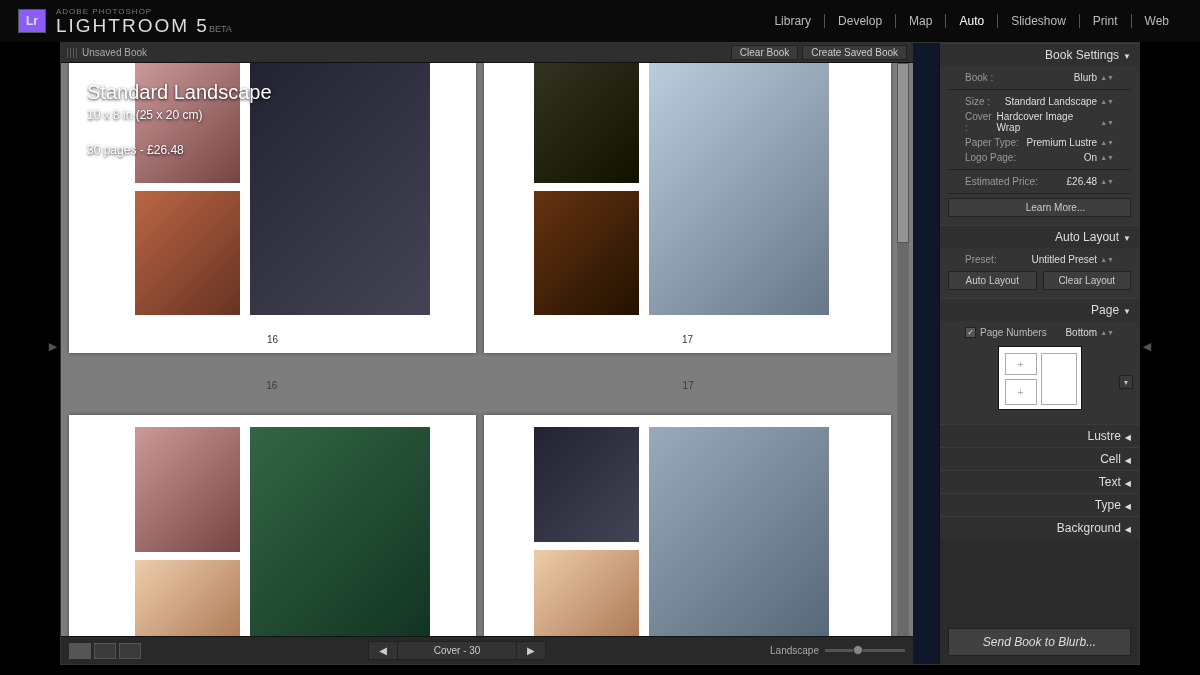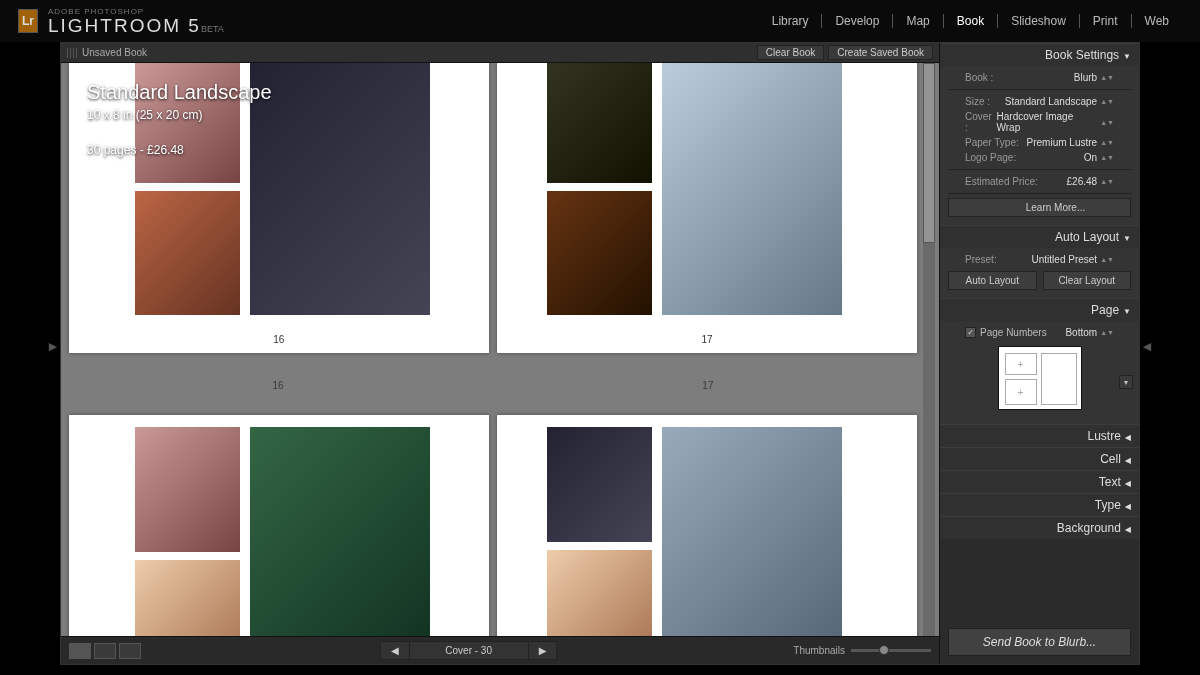--- a/index.html
+++ b/index.html
@@ -1,31 +1,31 @@
 <!DOCTYPE html>
 <html><head>
 <meta charset="utf-8">
 <style>
 * { margin:0; padding:0; box-sizing:border-box; font-family:Arial,Helvetica,sans-serif; }
 body { width:1200px; height:675px; background:#000; color:#ccc; overflow:hidden; position:relative; }
 
 
 .header { height:42px; display:flex; align-items:center; padding:0 18px; background:#0a0a0a; }
-.logo-box { width:20px; height:24px; background:#a16207; display:flex; align-items:center; justify-content:center; font-size:12px; font-weight:bold; color:#ddd; border:1px solid #555; }
+.logo-box { width:28px; height:24px; background:#8b5cf6; display:flex; align-items:center; justify-content:center; font-size:12px; font-weight:bold; color:#ddd; border:1px solid #555; }
 .brand-text { margin-left:10px; display:flex; flex-direction:column; line-height:1; }
 .brand-sup { font-size:8px; letter-spacing:1px; color:#777; }
 .brand-main { font-size:19px; letter-spacing:2px; color:#ddd; font-weight:300; }
 .brand-beta { font-size:9px; color:#777; }
 .top-nav { margin-left:auto; display:flex; gap:0; align-items:center; }
 .top-nav span { font-size:12px; color:#bbb; padding:0 13px; cursor:pointer; }
 .top-nav span.active { color:#fff; }
 .nav-sep { width:1px; height:14px; background:#555; }
 
 
-.frame { position:absolute; top:42px; left:60px; right:60px; bottom:10px; background:#8b5cf6; border:1px solid #333; display:flex; }
+.frame { position:absolute; top:42px; left:60px; right:60px; bottom:10px; background:#0f172a; border:1px solid #333; display:flex;gap:26px; }
 .side-collapse-left, .side-collapse-right { position:absolute; top:50%; width:10px; height:18px; color:#555; font-size:11px; display:flex; align-items:center; justify-content:center; cursor:pointer;}
 .side-collapse-left { left:48px; } .side-collapse-right { right:48px; }
 
 
 .center-col { flex:1; display:flex; flex-direction:column; min-width:0;}
 .topbar { height:20px; background:#2f2f2f; border-bottom:1px solid #111; display:flex; align-items:center; padding:0 6px; font-size:10px; color:#aaa; }
 .topbar .grip { width:10px; height:10px; background:linear-gradient(90deg,#555 1px,transparent 1px); background-size:3px 100%; margin-right:5px;}
 .topbar-right { margin-left:auto; display:flex; gap:4px;}
 .topbar-btn { background:#3a3a3a; border:1px solid #222; padding:1px 8px; font-size:10px; color:#ccc; cursor:pointer;}
 
@@ -101,21 +101,21 @@
     <span class="brand-sup">ADOBE PHOTOSHOP</span>
     <span><span class="brand-main">LIGHTROOM 5</span><span class="brand-beta">BETA</span></span>
   </div>
   <div class="top-nav">
     <span>Library</span>
       <div class="nav-sep"></div>
     <span>Develop</span>
       <div class="nav-sep"></div>
     <span>Map</span>
       <div class="nav-sep"></div>
-    <span class="active">Book</span>
+    <span class="active">Auto</span>
       <div class="nav-sep"></div>
     <span>Slideshow</span>
       <div class="nav-sep"></div>
     <span>Print</span>
       <div class="nav-sep"></div>
     <span>Web</span>
   </div>
 </div>
 
 <div class="side-collapse-left">▶</div>
@@ -178,21 +178,21 @@
     <div class="bottombar">
       <span class="view-btn active"></span>
       <span class="view-btn"></span>
       <span class="view-btn"></span>
       <div class="pager">
         <span>◀</span>
         <span class="mid">Cover - 30</span>
         <span>▶</span>
       </div>
       <div class="thumb-slider">
-        <span>Thumbnails</span>
+        <span>Landscape</span>
         <div class="slider">
             <div class="knob"></div>
           </div>
       </div>
     </div>
   </div>
 
   <div class="right-panel">
     <div class="panel-header"><span>Book Settings</span><span class="tri">▼</span></div>
     <div class="panel-body">

